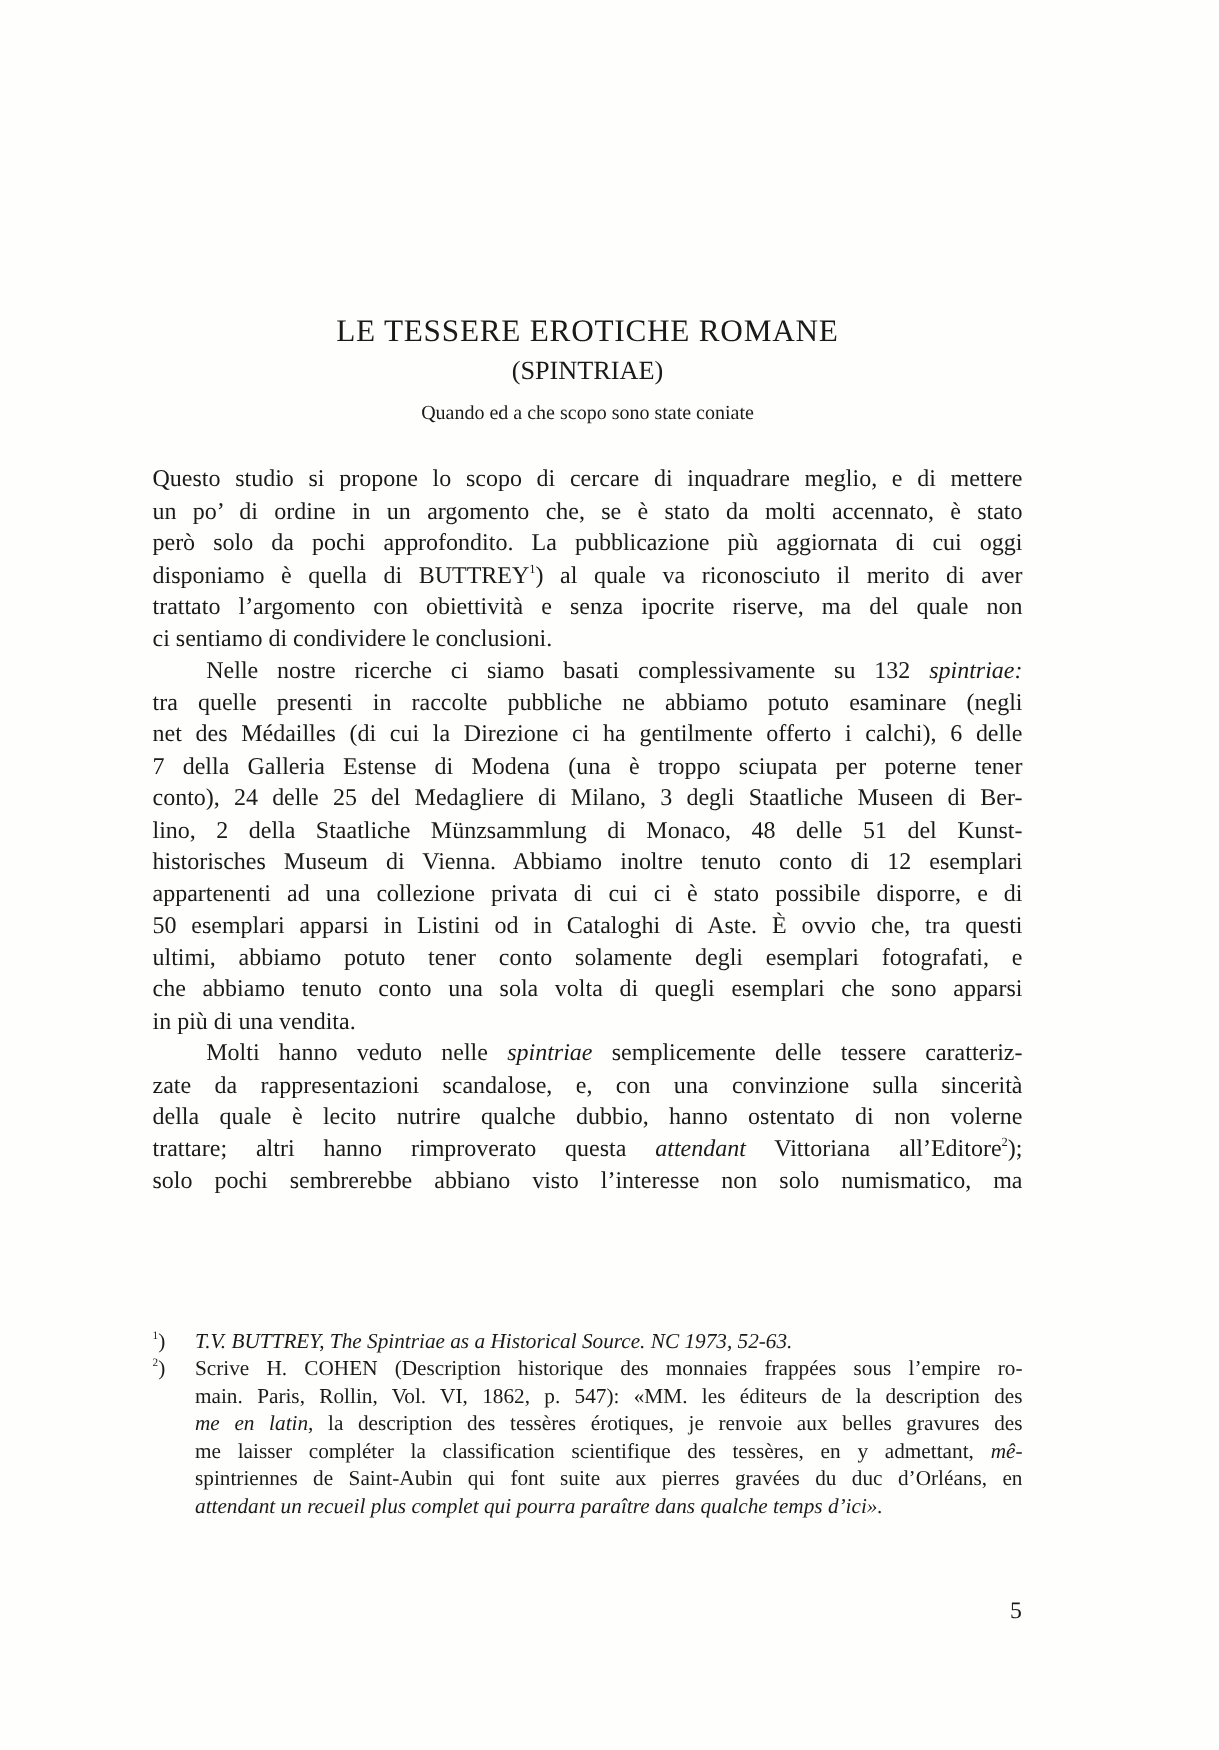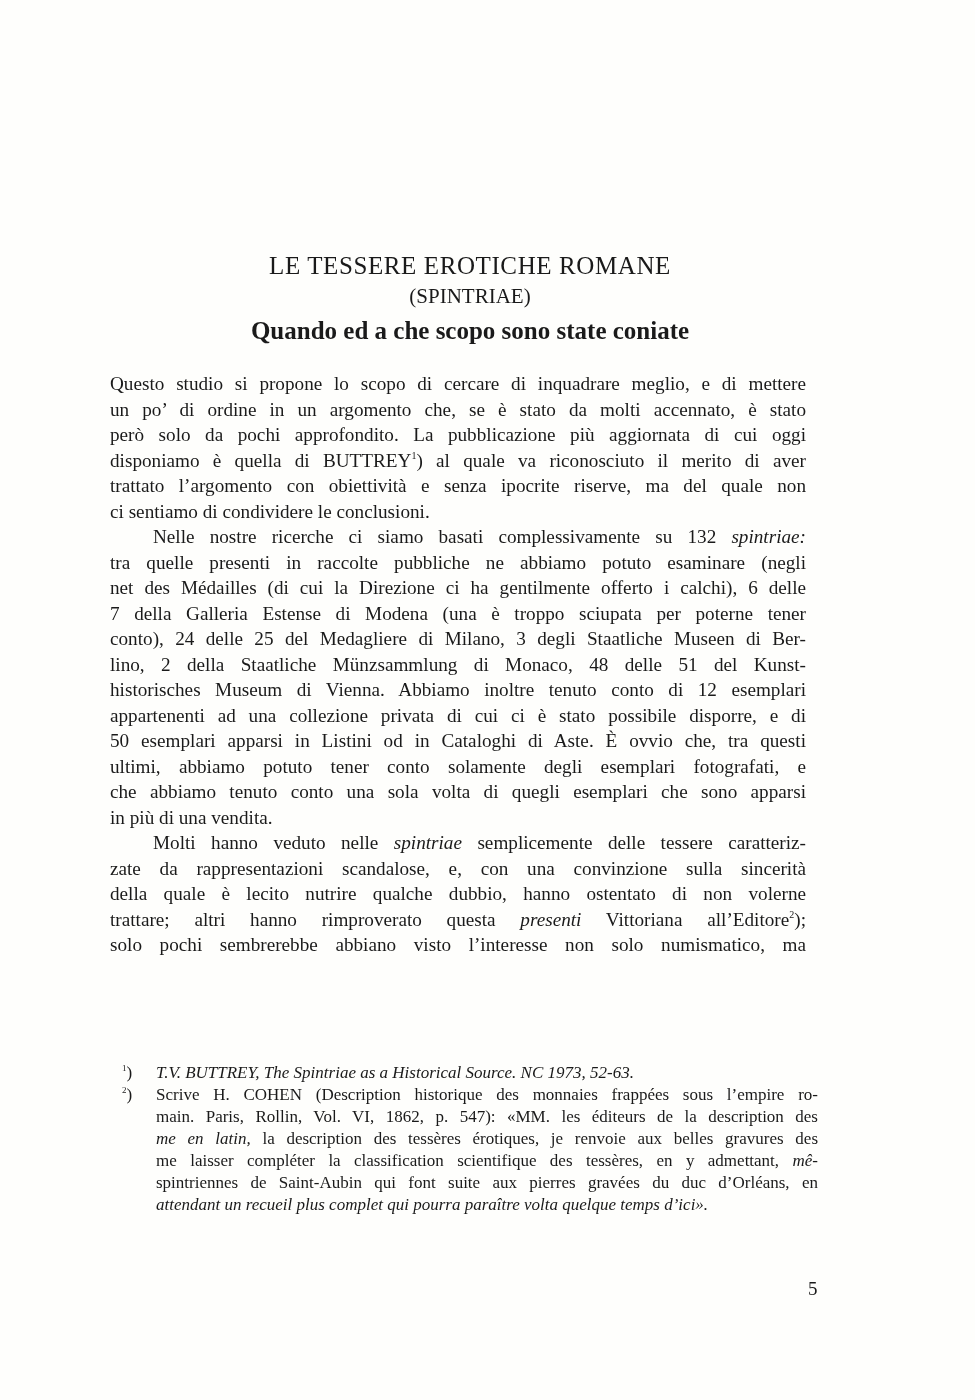--- a/index.html
+++ b/index.html
@@ -35,28 +35,28 @@
       margin: 0;
       font-weight: normal;
     }
     .subtitle {
       font-size: 21px;
       line-height: 31px;
       margin: 0;
       font-weight: normal;
     }
     .tagline {
-      font-size: 25px;
+      font-size: 16px;
       line-height: 30px;
       margin: 4px 0 0 0;
-      font-weight: bold;
+      font-weight: normal;
     }
     .body-text {
       position: absolute;
-      left: 110px;
+      left: 122px;
       width: 696px;
       top: 371px;
       font-size: 19.2px;
       line-height: 25.5px;
       text-align: justify;
     }
     .body-text p {
       margin: 0;
     }
     .body-text .line {
@@ -147,37 +147,37 @@
       <span class="line">50 esemplari apparsi in Listini od in Cataloghi di Aste. È ovvio che, tra questi</span>
       <span class="line">ultimi, abbiamo potuto tener conto solamente degli esemplari fotografati, e</span>
       <span class="line">che abbiamo tenuto conto una sola volta di quegli esemplari che sono apparsi</span>
       <span class="line last">in più di una vendita.</span>
     </p>
 
     <p>
       <span class="line" style="padding-left:43px;box-sizing:border-box;"><span>Molti hanno veduto nelle </span><em>spintriae</em><span> semplicemente delle tessere caratteriz-</span></span>
       <span class="line">zate da rappresentazioni scandalose, e, con una convinzione sulla sincerità</span>
       <span class="line">della quale è lecito nutrire qualche dubbio, hanno ostentato di non volerne</span>
-      <span class="line"><span>trattare; altri hanno rimproverato questa </span><em>presenti</em><span> Vittoriana all’Editore</span><sup class="fn">2</sup><span>);</span></span>
+      <span class="line"><span>trattare; altri hanno rimproverato questa </span><em>attendant</em><span> Vittoriana all’Editore</span><sup class="fn">2</sup><span>);</span></span>
       <span class="line">solo pochi sembrerebbe abbiano visto l’interesse non solo numismatico, ma</span>
     </p>
 
   </div>
 
   <div class="footnotes">
     <div class="footnote">
       <span class="marker"><sup>1</sup><span>)</span></span>
       <span class="fline last">T.V. BUTTREY, The Spintriae as a Historical Source. NC 1973, 52-63.</span>
     </div>
     <div class="footnote">
       <span class="marker"><sup>2</sup><span>)</span></span>
       <span class="fline">Scrive H. COHEN (Description historique des monnaies frappées sous l’empire ro-</span>
       <span class="fline">main. Paris, Rollin, Vol. VI, 1862, p. 547): «MM. les éditeurs de la description des</span>
       <span class="fline"><em>me en latin,</em><span> la description des tessères érotiques, je renvoie aux belles gravures des</span></span>
       <span class="fline"><span>me laisser compléter la classification scientifique des tessères, en y admettant, </span><em>mê-</em></span>
       <span class="fline">spintriennes de Saint-Aubin qui font suite aux pierres gravées du duc d’Orléans, en</span>
-      <span class="fline last">attendant un recueil plus complet qui pourra paraître volta quelque  temps d’ici».</span>
+      <span class="fline last">attendant un recueil plus complet qui pourra paraître dans qualche  temps d’ici».</span>
     </div>
   </div>
 
   <div class="page-number">5</div>
 
 </div>
 
 </body></html>

